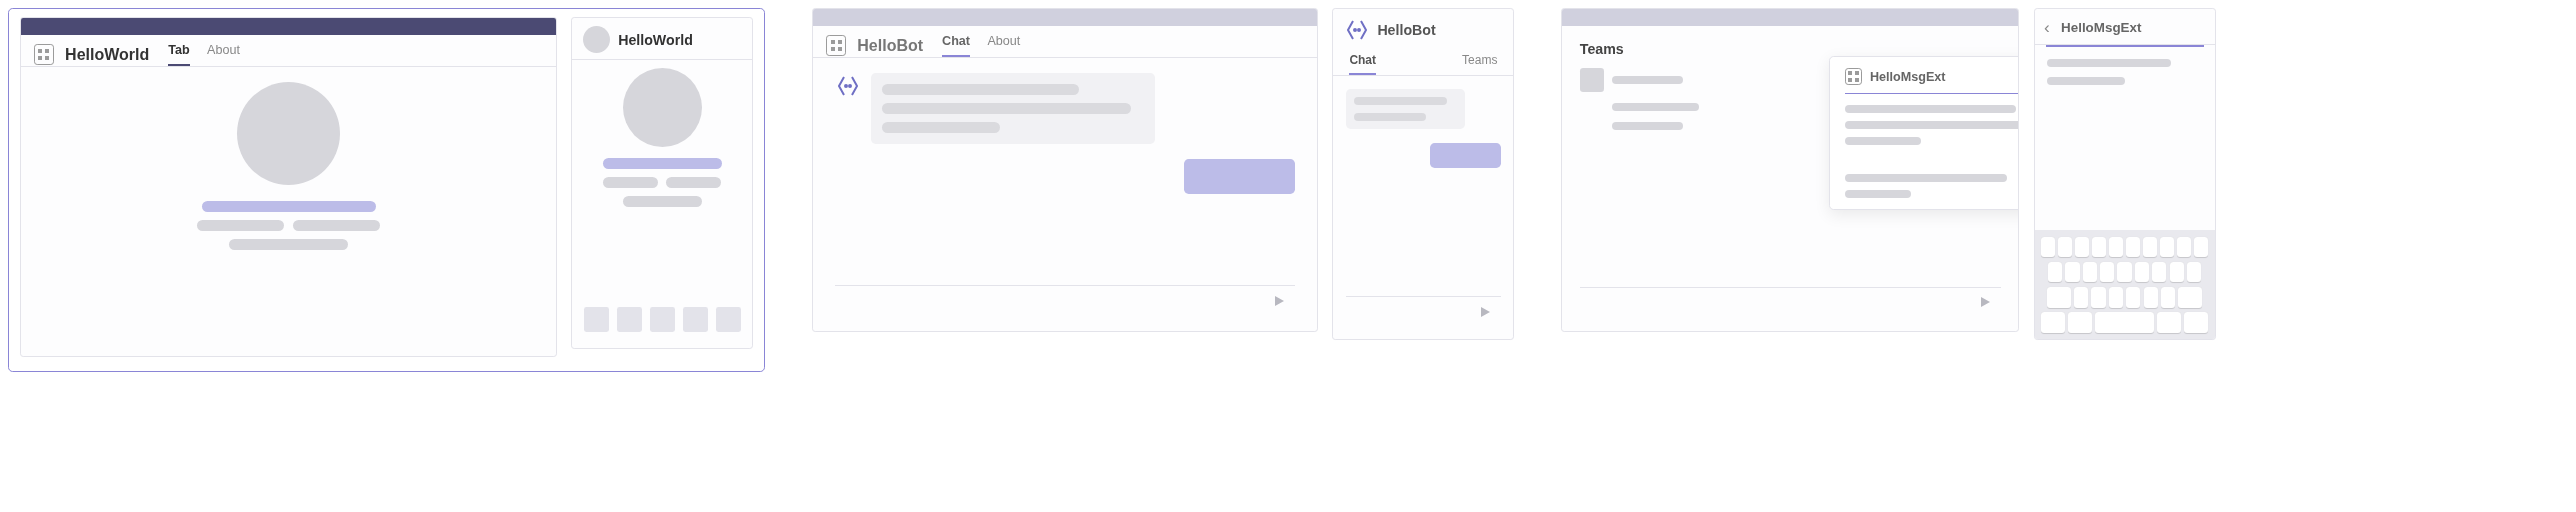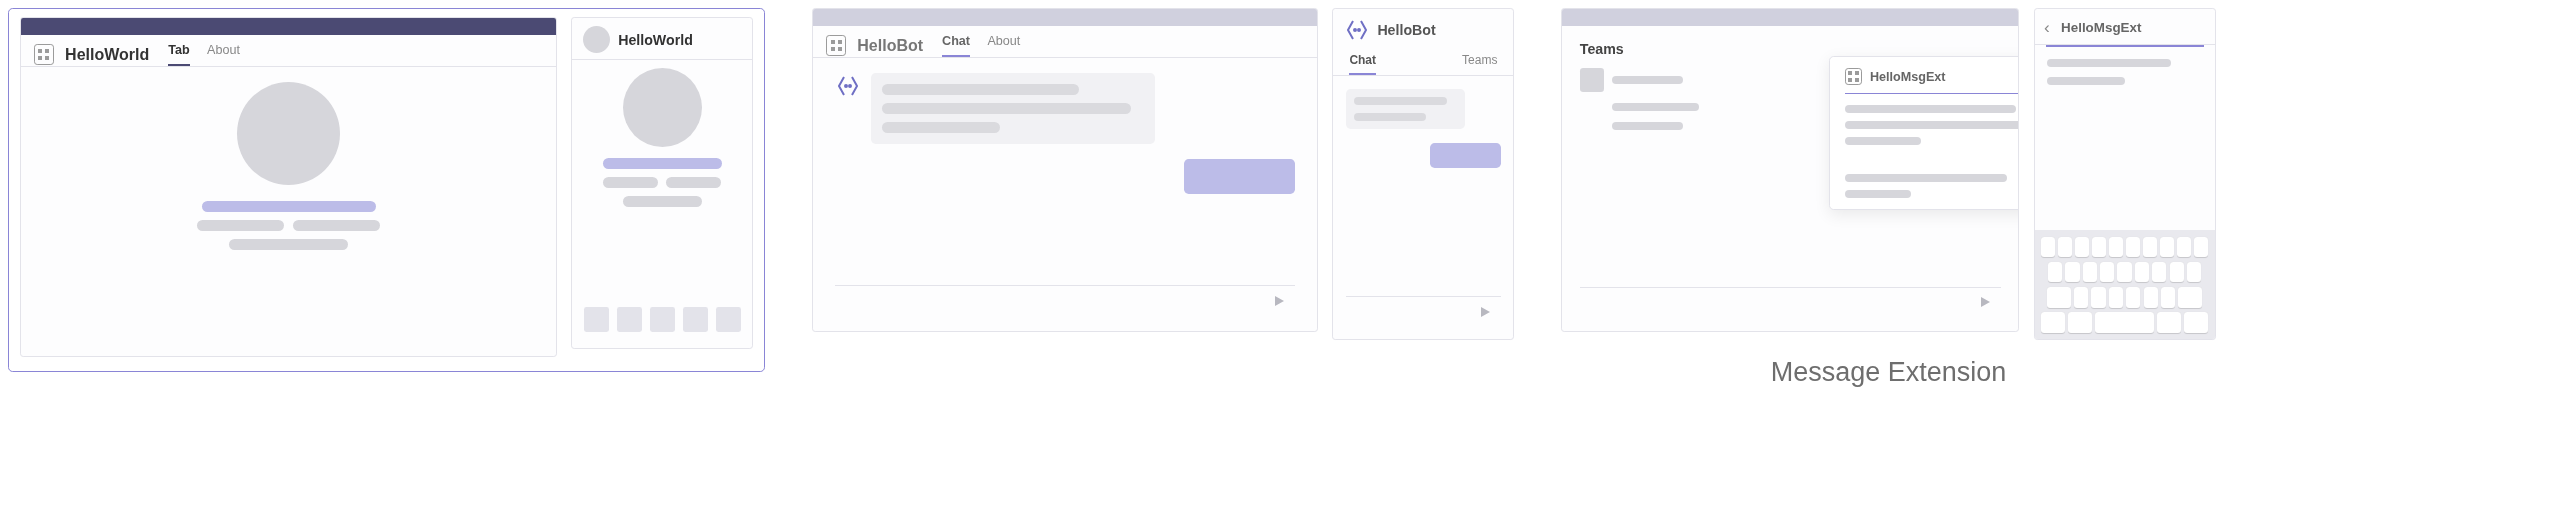--- a/index.html
+++ b/index.html
@@ -396,19 +396,16 @@
           <div class="krow">
             <div class="key wide"></div>
               <div class="key wide"></div>
               <div class="key space"></div>
               <div class="key wide"></div>
               <div class="key wide"></div>
           </div>
         </div>
       </div>
     </div>
-    <div class="caption">
-      <span>Message Extension</span>
-    </div>
   </div>
 
 </div>
 
 
 </body></html>

